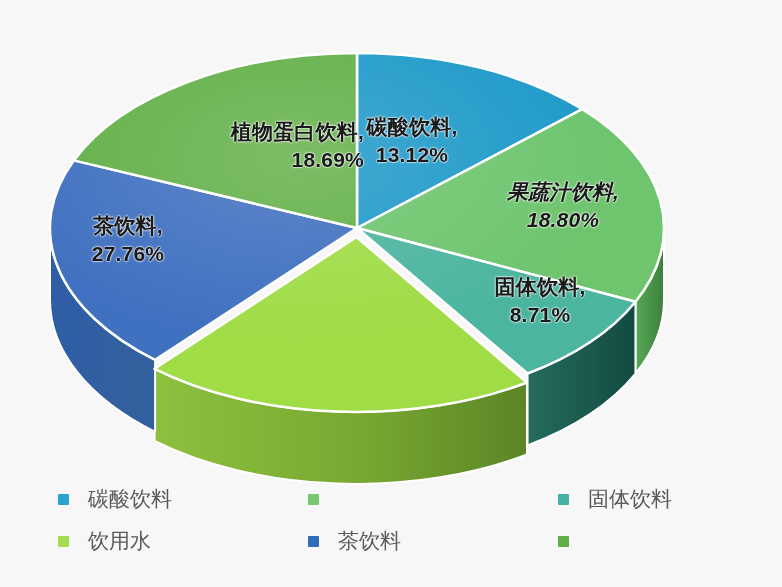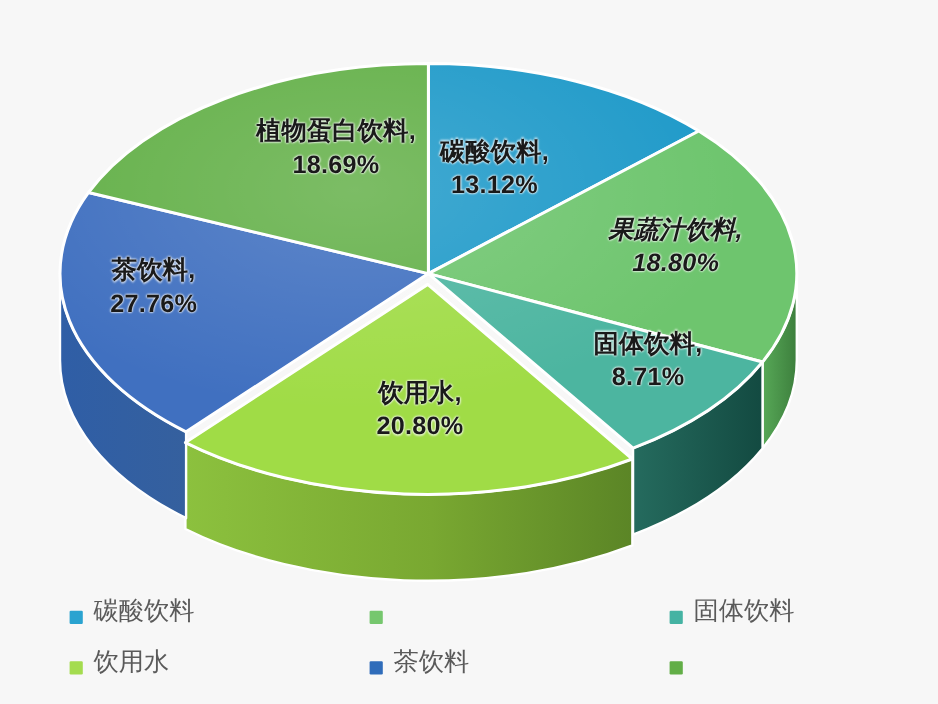--- a/index.html
+++ b/index.html
@@ -55,22 +55,22 @@
     width: 782px;
     height: 90px;
     display: grid;
     grid-template-columns: 250px 250px 250px;
     grid-template-rows: 42px 42px;
     padding-left: 58px;
     box-sizing: border-box;
   }
   .legend-item {
     display: flex;
-    align-items: flex-end;
-    gap: 9px;
+    align-items: center;
+    gap: 19px;
     font-family: Liberation Serif, serif;
   }
   .legend-swatch {
     width: 11px;
     height: 11px;
     flex: 0 0 11px;
     border-radius: 1px;
   }
   .legend-text {
     color: #5a5a5a;
@@ -141,31 +141,27 @@
   <div class="slice-label" style="left:483px; top:178px; width:160px;font-style:italic;">
     <div>果蔬汁饮料,</div>
     <div>18.80%</div>
   </div>
 
   <div class="slice-label" style="left:470px; top:273px; width:140px;">
     <div>固体饮料,</div>
     <div>8.71%</div>
   </div>
 
-  <div class="slice-label" style="left:290px; top:314px; width:120px;">
-    <div>饮用水,</div>
-    <div>20.80%</div>
-  </div>
 
   <div class="slice-label" style="left:68px; top:212px; width:120px;">
     <div>茶饮料,</div>
     <div>27.76%</div>
   </div>
 
-  <div class="slice-label wrapped" style="left:196px; top:96px;">
+  <div class="slice-label wrapped" style="left:196px; top:118px;text-align:right;">
     <span>植物蛋白饮料, 18.69%</span>
   </div>
 
   <div id="legend">
     <div class="legend-item">
       <span class="legend-swatch" style="background: rgb(42, 163, 208);"></span>
       <span class="legend-text">碳酸饮料</span>
     </div>
     <div class="legend-item">
       <span class="legend-swatch" style="background: rgb(118, 199, 110);"></span>

